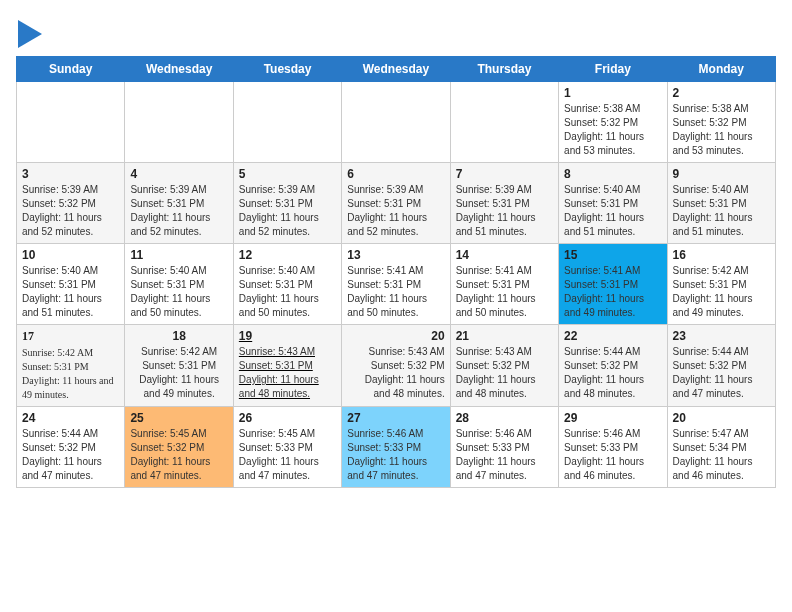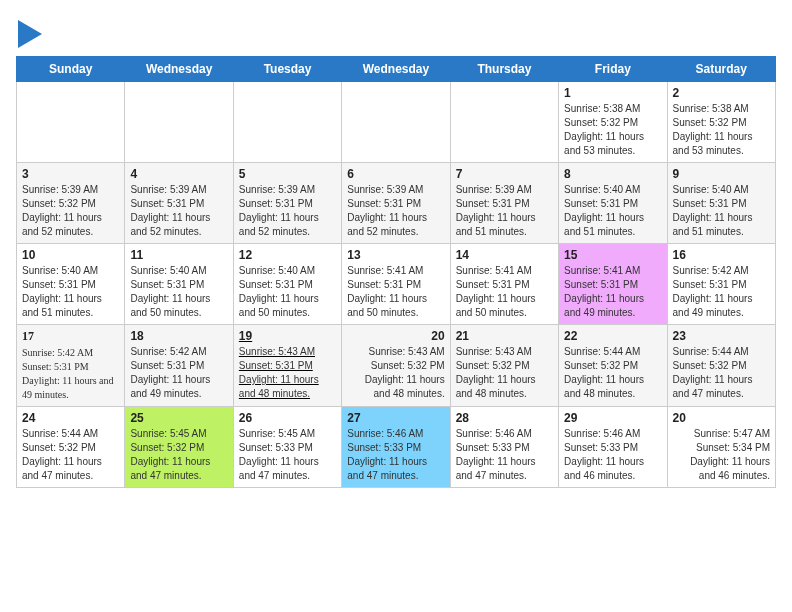--- a/index.html
+++ b/index.html
@@ -122,21 +122,21 @@
 
   <table class="calendar-table">
     <thead>
       <tr>
       <th>Sunday</th>
           <th>Wednesday</th>
           <th>Tuesday</th>
           <th>Wednesday</th>
           <th>Thursday</th>
           <th>Friday</th>
-          <th>Saturday</th>
+          <th>Monday</th>
         </tr>
     </thead>
     <tbody id="calendar-body">
     <tr>
           <td class="empty-cell" style="background: rgb(255, 255, 255);"></td>
           <td class="empty-cell" style="background: rgb(255, 255, 255);"></td>
           <td class="empty-cell" style="background: rgb(255, 255, 255);"></td>
           <td class="empty-cell" style="background: rgb(255, 255, 255);"></td>
           <td class="empty-cell" style="background: rgb(255, 255, 255);"></td>
           <td style="background: rgb(255, 255, 255);">
@@ -220,41 +220,41 @@
             <div class="day-info" style="white-space: pre-line;">Sunrise: 5:41 AM
 Sunset: 5:31 PM
 Daylight: 11 hours and 50 minutes.</div>
           </td>
           <td style="background: rgb(255, 255, 255);">
             <span class="day-number">14</span>
             <div class="day-info" style="white-space: pre-line;">Sunrise: 5:41 AM
 Sunset: 5:31 PM
 Daylight: 11 hours and 50 minutes.</div>
           </td>
-          <td style="background: #f0abfc;">
+          <td style="background: #0ea5e9;">
             <span class="day-number">15</span>
             <div class="day-info" style="white-space: pre-line;">Sunrise: 5:41 AM
 Sunset: 5:31 PM
 Daylight: 11 hours and 49 minutes.</div>
           </td>
           <td style="background: rgb(255, 255, 255);">
             <span class="day-number">16</span>
             <div class="day-info" style="white-space: pre-line;">Sunrise: 5:42 AM
 Sunset: 5:31 PM
 Daylight: 11 hours and 49 minutes.</div>
           </td>
         </tr>
         <tr>
           <td style="background: rgb(245, 245, 245); font-family: Liberation Serif, serif;">
             <span class="day-number">17</span>
             <div class="day-info" style="white-space: pre-line;">Sunrise: 5:42 AM
 Sunset: 5:31 PM
 Daylight: 11 hours and 49 minutes.</div>
           </td>
-          <td style="background: rgb(245, 245, 245);">
+          <td style="background: rgb(245, 245, 245); text-align: center;">
             <span class="day-number">18</span>
             <div class="day-info" style="white-space: pre-line;">Sunrise: 5:42 AM
 Sunset: 5:31 PM
 Daylight: 11 hours and 49 minutes.</div>
           </td>
           <td style="background: rgb(245, 245, 245); text-decoration: underline;">
             <span class="day-number">19</span>
             <div class="day-info" style="white-space: pre-line;">Sunrise: 5:43 AM
 Sunset: 5:31 PM
 Daylight: 11 hours and 48 minutes.</div>
@@ -284,21 +284,21 @@
 Daylight: 11 hours and 47 minutes.</div>
           </td>
         </tr>
         <tr>
           <td style="background: rgb(255, 255, 255);">
             <span class="day-number">24</span>
             <div class="day-info" style="white-space: pre-line;">Sunrise: 5:44 AM
 Sunset: 5:32 PM
 Daylight: 11 hours and 47 minutes.</div>
           </td>
-          <td style="background: #bef264;">
+          <td style="background: #fdba74;">
             <span class="day-number">25</span>
             <div class="day-info" style="white-space: pre-line;">Sunrise: 5:45 AM
 Sunset: 5:32 PM
 Daylight: 11 hours and 47 minutes.</div>
           </td>
           <td style="background: rgb(255, 255, 255);">
             <span class="day-number">26</span>
             <div class="day-info" style="white-space: pre-line;">Sunrise: 5:45 AM
 Sunset: 5:33 PM
 Daylight: 11 hours and 47 minutes.</div>
@@ -316,20 +316,20 @@
 Daylight: 11 hours and 47 minutes.</div>
           </td>
           <td style="background: rgb(255, 255, 255);">
             <span class="day-number">29</span>
             <div class="day-info" style="white-space: pre-line;">Sunrise: 5:46 AM
 Sunset: 5:33 PM
 Daylight: 11 hours and 46 minutes.</div>
           </td>
           <td style="background: rgb(255, 255, 255);">
             <span class="day-number">20</span>
-            <div class="day-info" style="white-space: pre-line; text-align: right;">Sunrise: 5:47 AM
+            <div class="day-info" style="white-space: pre-line;">Sunrise: 5:47 AM
 Sunset: 5:34 PM
 Daylight: 11 hours and 46 minutes.</div>
           </td>
         </tr>
       </tbody>
   </table>
 </div>
 
 </body></html>

